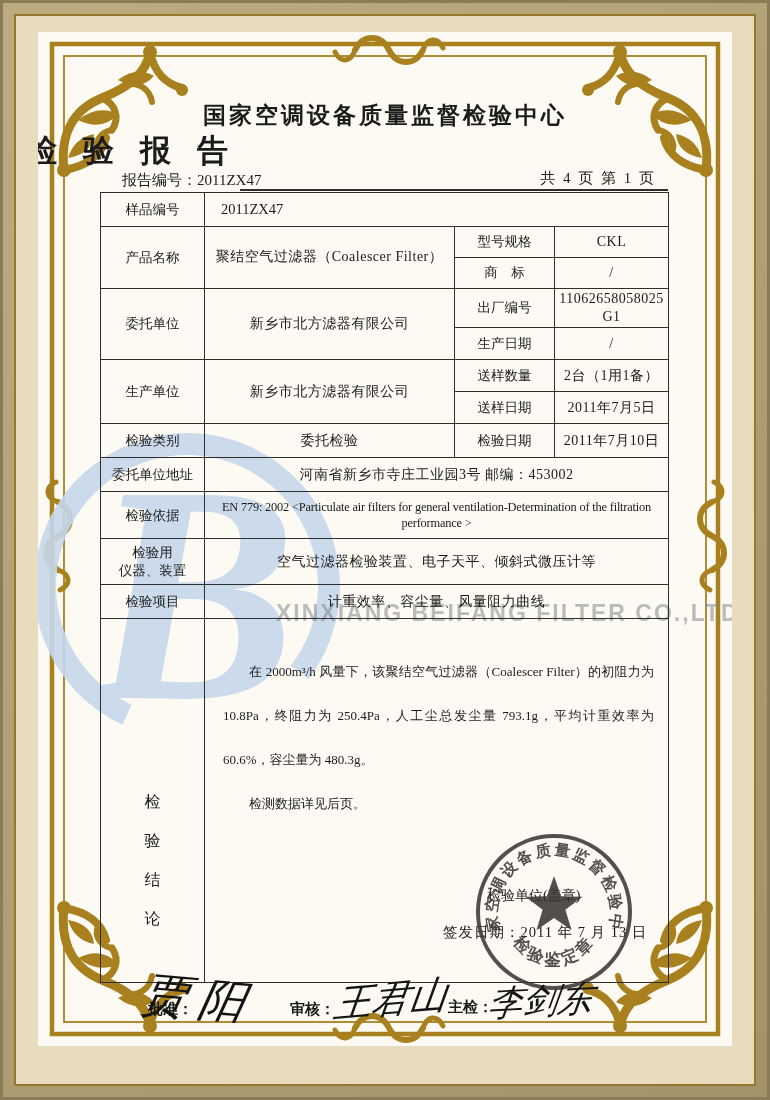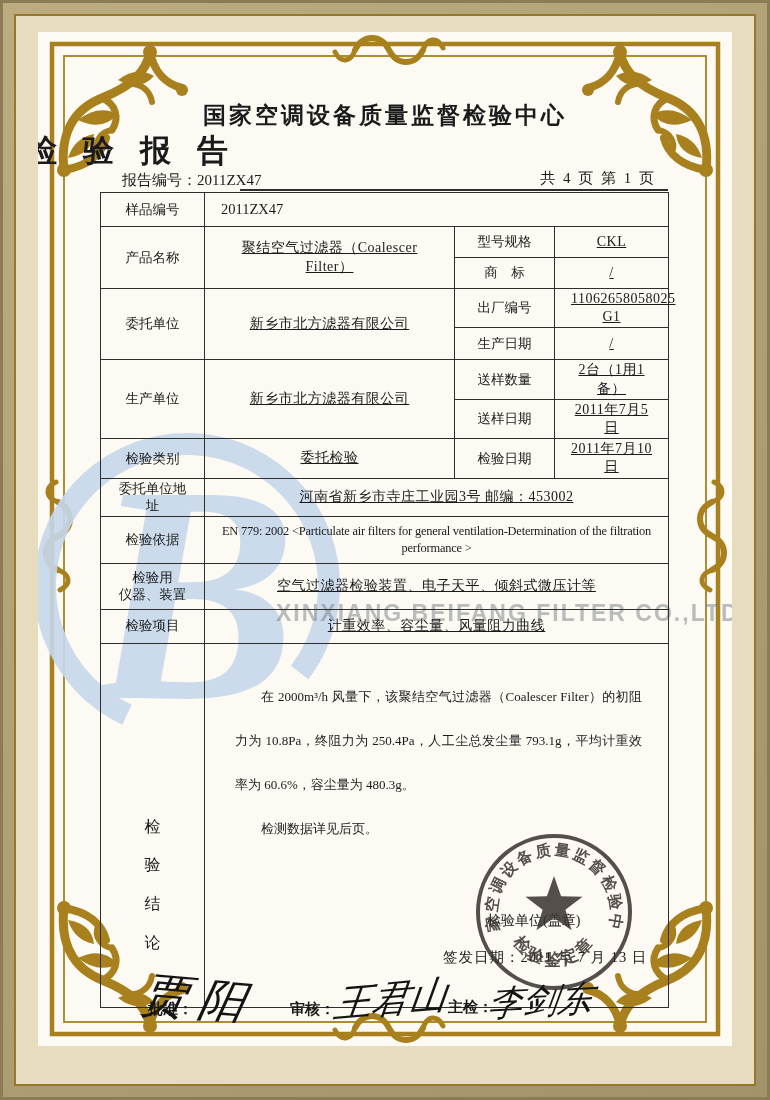--- a/index.html
+++ b/index.html
@@ -31,23 +31,23 @@
                font-family:"Liberation Sans",sans-serif; font-weight:700; font-size:31px;
                letter-spacing:26px; padding-left:26px; }
   .report-no { position:absolute; left:122px; top:171px; font-size:15px; }
   .page-info { position:absolute; right:114px; top:169px; font-size:15px; letter-spacing:2px; }
   .head-rule { position:absolute; left:240px; top:189px; width:428px; border-top:2px solid #2e2e2e; }
 
   
   table.rpt { position:absolute; left:100px; top:192px; width:568px;
               border-collapse:collapse; table-layout:fixed; }
   .rpt td { border:1px solid #2e2e2e; text-align:center; vertical-align:middle;
-            font-size:13.5px; line-height:1.3; padding:1px 16px; }
+            font-size:13.5px; line-height:1.3; padding:1px 4px; }
   .rpt .vleft { text-align:left; padding-left:16px; font-size:14.5px; }
-  .rpt .val { font-size:14px; letter-spacing:.5px;text-decoration:underline; }
+  .rpt .val { font-size:14px; letter-spacing:.5px; }
   .rpt .basis { font-size:12.4px; letter-spacing:-.2px; padding:2px 6px; }
   .concl-cell { position:relative; vertical-align:top !important; text-align:left !important; }
   .concl-text { padding:30px 10px 0 14px; font-size:13px; line-height:44px; text-align:justify; }
   .concl-text p { text-indent:2em; }
   .vert-label { display:flex; flex-direction:column; align-items:center; gap:18px;
                 padding-top:120px; font-size:16px; }
   .seal-unit  { position:absolute; left:282px; top:268px; font-size:14px; }
   .issue-date { position:absolute; left:238px; top:304px; font-size:14.5px; letter-spacing:1px; }
 
   

